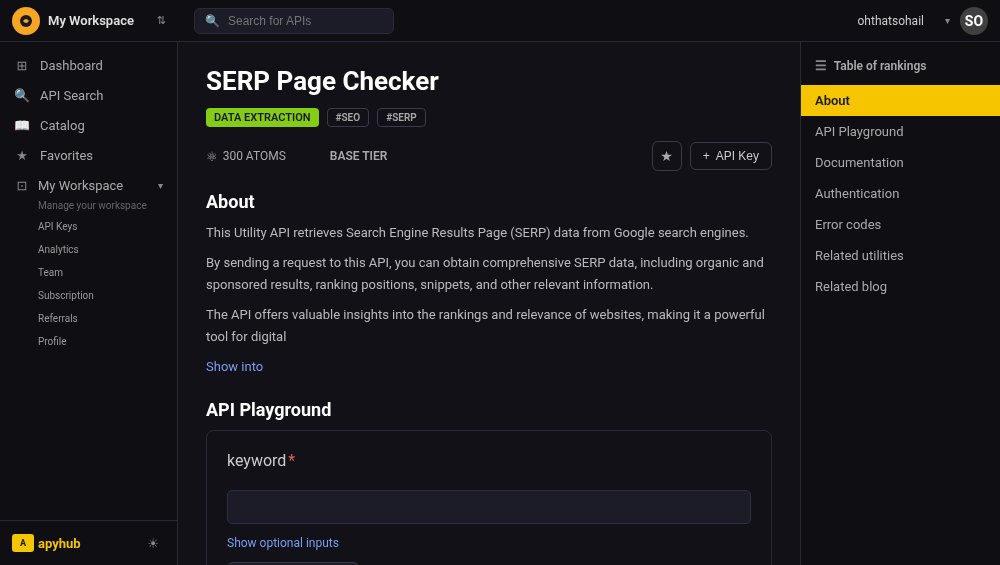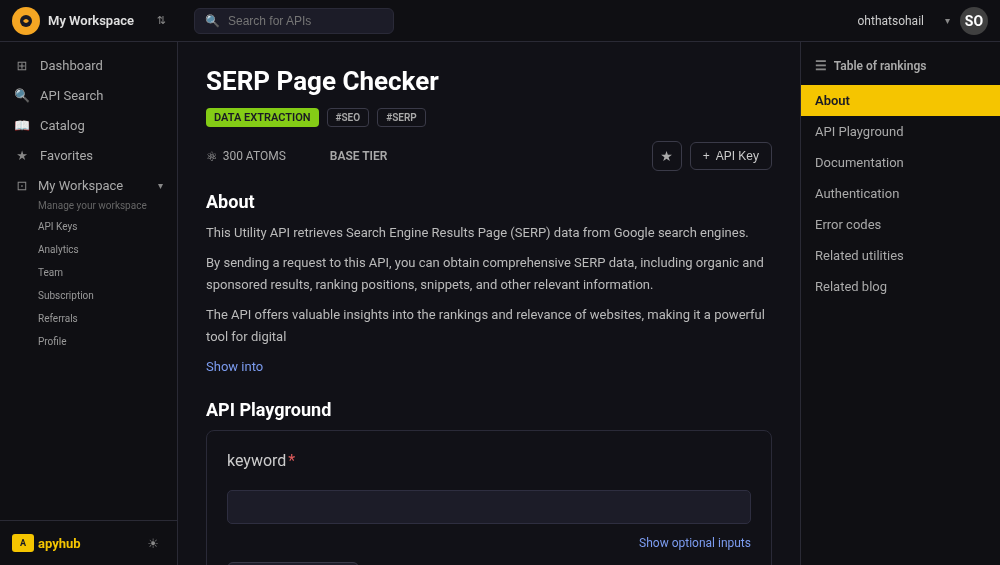--- a/index.html
+++ b/index.html
@@ -367,21 +367,20 @@
       font-size: 13px;
       outline: none;
       height: 34px;
     }
     .show-optional {
       font-size: 12px;
       color: #7c9cf0;
       cursor: pointer;
       margin-top: 12px;
       margin-bottom: 12px;
-      text-align: right;
     }
     .btn-send {
       display: flex;
       align-items: center;
       gap: 7px;
       background: #1e1e2a;
       border: 1px solid #3a3a48;
       border-radius: 6px;
       color: #e0e0e0;
       font-size: 13px;

